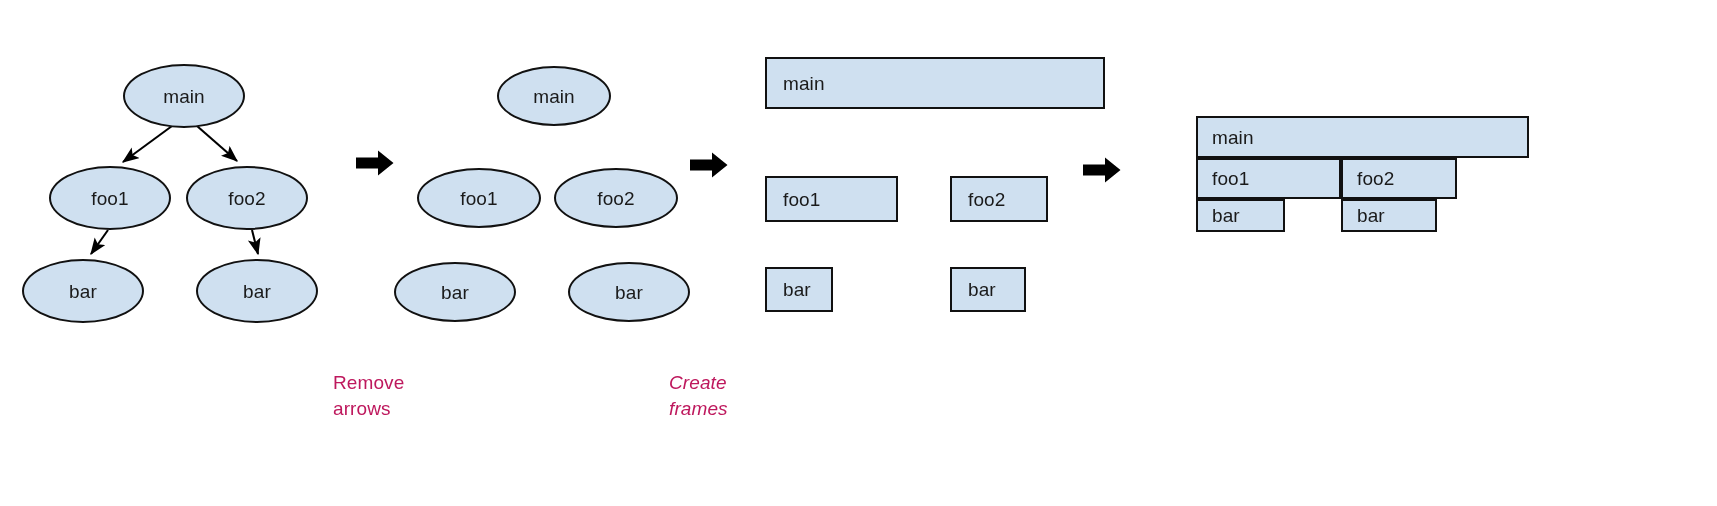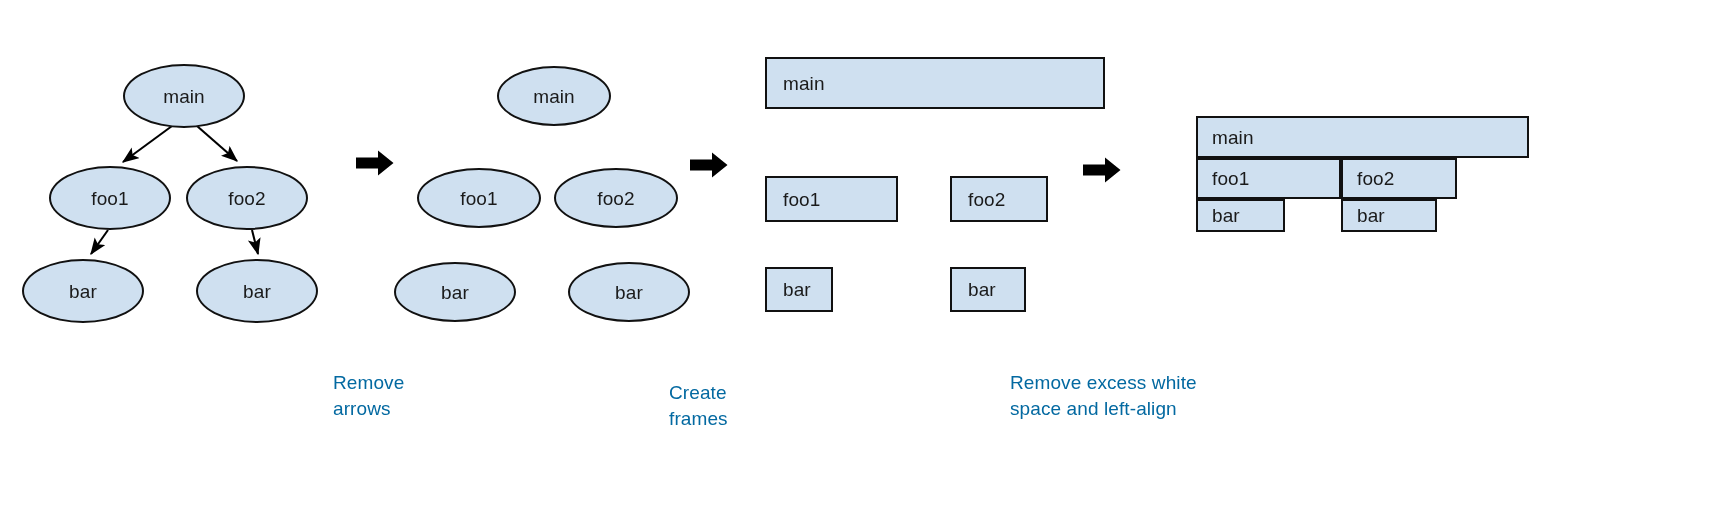--- a/index.html
+++ b/index.html
@@ -84,21 +84,21 @@
     overflow: visible;
   }
   
   .step-arrow {
     position: absolute;
   }
   
   .step-caption {
     position: absolute;
     font-size: 19px;
-    color: #0369a1;
+    color: #be185d;
     line-height: 26px;
     white-space: pre-line;
     letter-spacing: 0.1px;
   }
 </style>
 </head>
 <body>
 
 <div id="diagram-root">
 
@@ -164,21 +164,21 @@
     <div class="node-ellipse" style="left:568px; top:262px; width:122px; height:60px;">
       <span class="node-label">bar</span>
     </div>
   </div>
 
   <div class="step-arrow" style="left:690px; top:152px; width:38px; height:26px;">
     <svg width="38" height="26" viewBox="0 0 38 26">
       <path d="M0,7.5 L22,7.5 L22,0.5 L37.5,13 L22,25.5 L22,18.5 L0,18.5 Z" fill="#000000"></path>
     </svg>
   </div>
-  <div class="step-caption" style="left:669px; top:380px;">Create
+  <div class="step-caption" style="left:669px; top:370px;font-style:italic;">Create
 frames</div>
 
   <div class="stage">
     <div class="node-rect" style="left:765px; top:57px; width:340px; height:52px;">
       <span class="node-label">main</span>
     </div>
     <div class="node-rect" style="left:765px; top:176px; width:133px; height:46px;">
       <span class="node-label">foo1</span>
     </div>
     <div class="node-rect" style="left:950px; top:176px; width:98px; height:46px;">
@@ -190,22 +190,20 @@
     <div class="node-rect" style="left:950px; top:267px; width:76px; height:45px;">
       <span class="node-label">bar</span>
     </div>
   </div>
 
   <div class="step-arrow" style="left:1083px; top:157px; width:38px; height:26px;">
     <svg width="38" height="26" viewBox="0 0 38 26">
       <path d="M0,7.5 L22,7.5 L22,0.5 L37.5,13 L22,25.5 L22,18.5 L0,18.5 Z" fill="#000000"></path>
     </svg>
   </div>
-  <div class="step-caption" style="left:1010px; top:370px;">Remove excess white
-space and left-align</div>
 
   <div class="stage">
     <div class="flame-cell" style="left:1196px; top:116px; width:333px; height:42px;">
       <span class="node-label">main</span>
     </div>
     <div class="flame-cell" style="left:1196px; top:158px; width:145px; height:41px;">
       <span class="node-label">foo1</span>
     </div>
     <div class="flame-cell" style="left:1341px; top:158px; width:116px; height:41px;">
       <span class="node-label">foo2</span>

